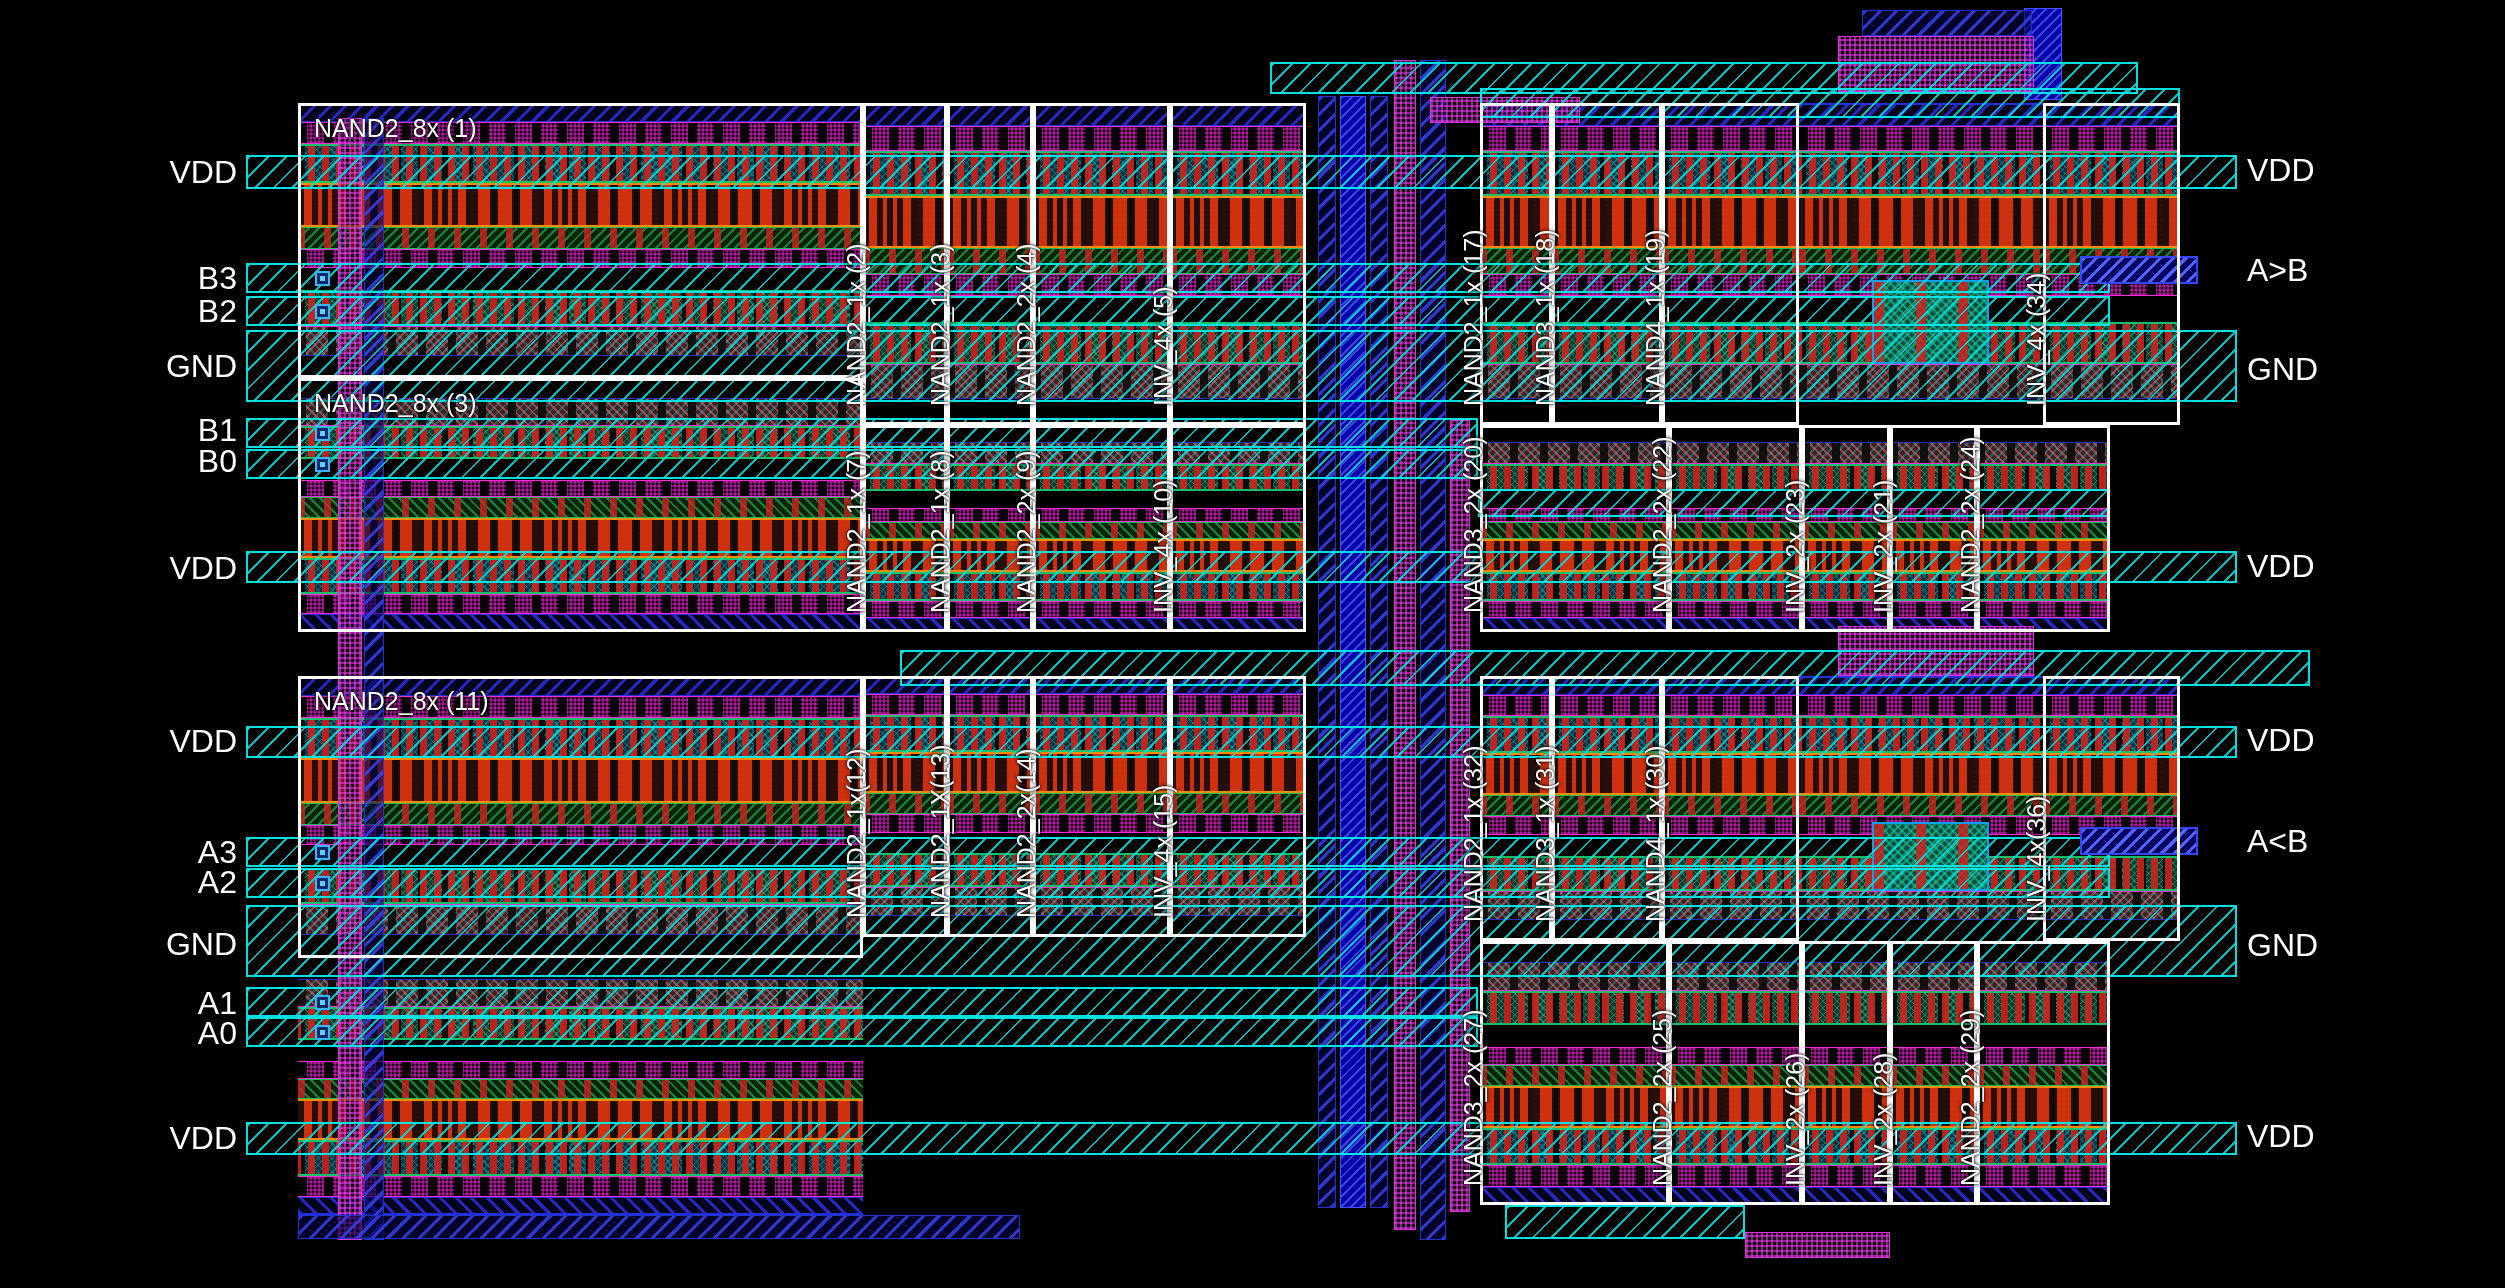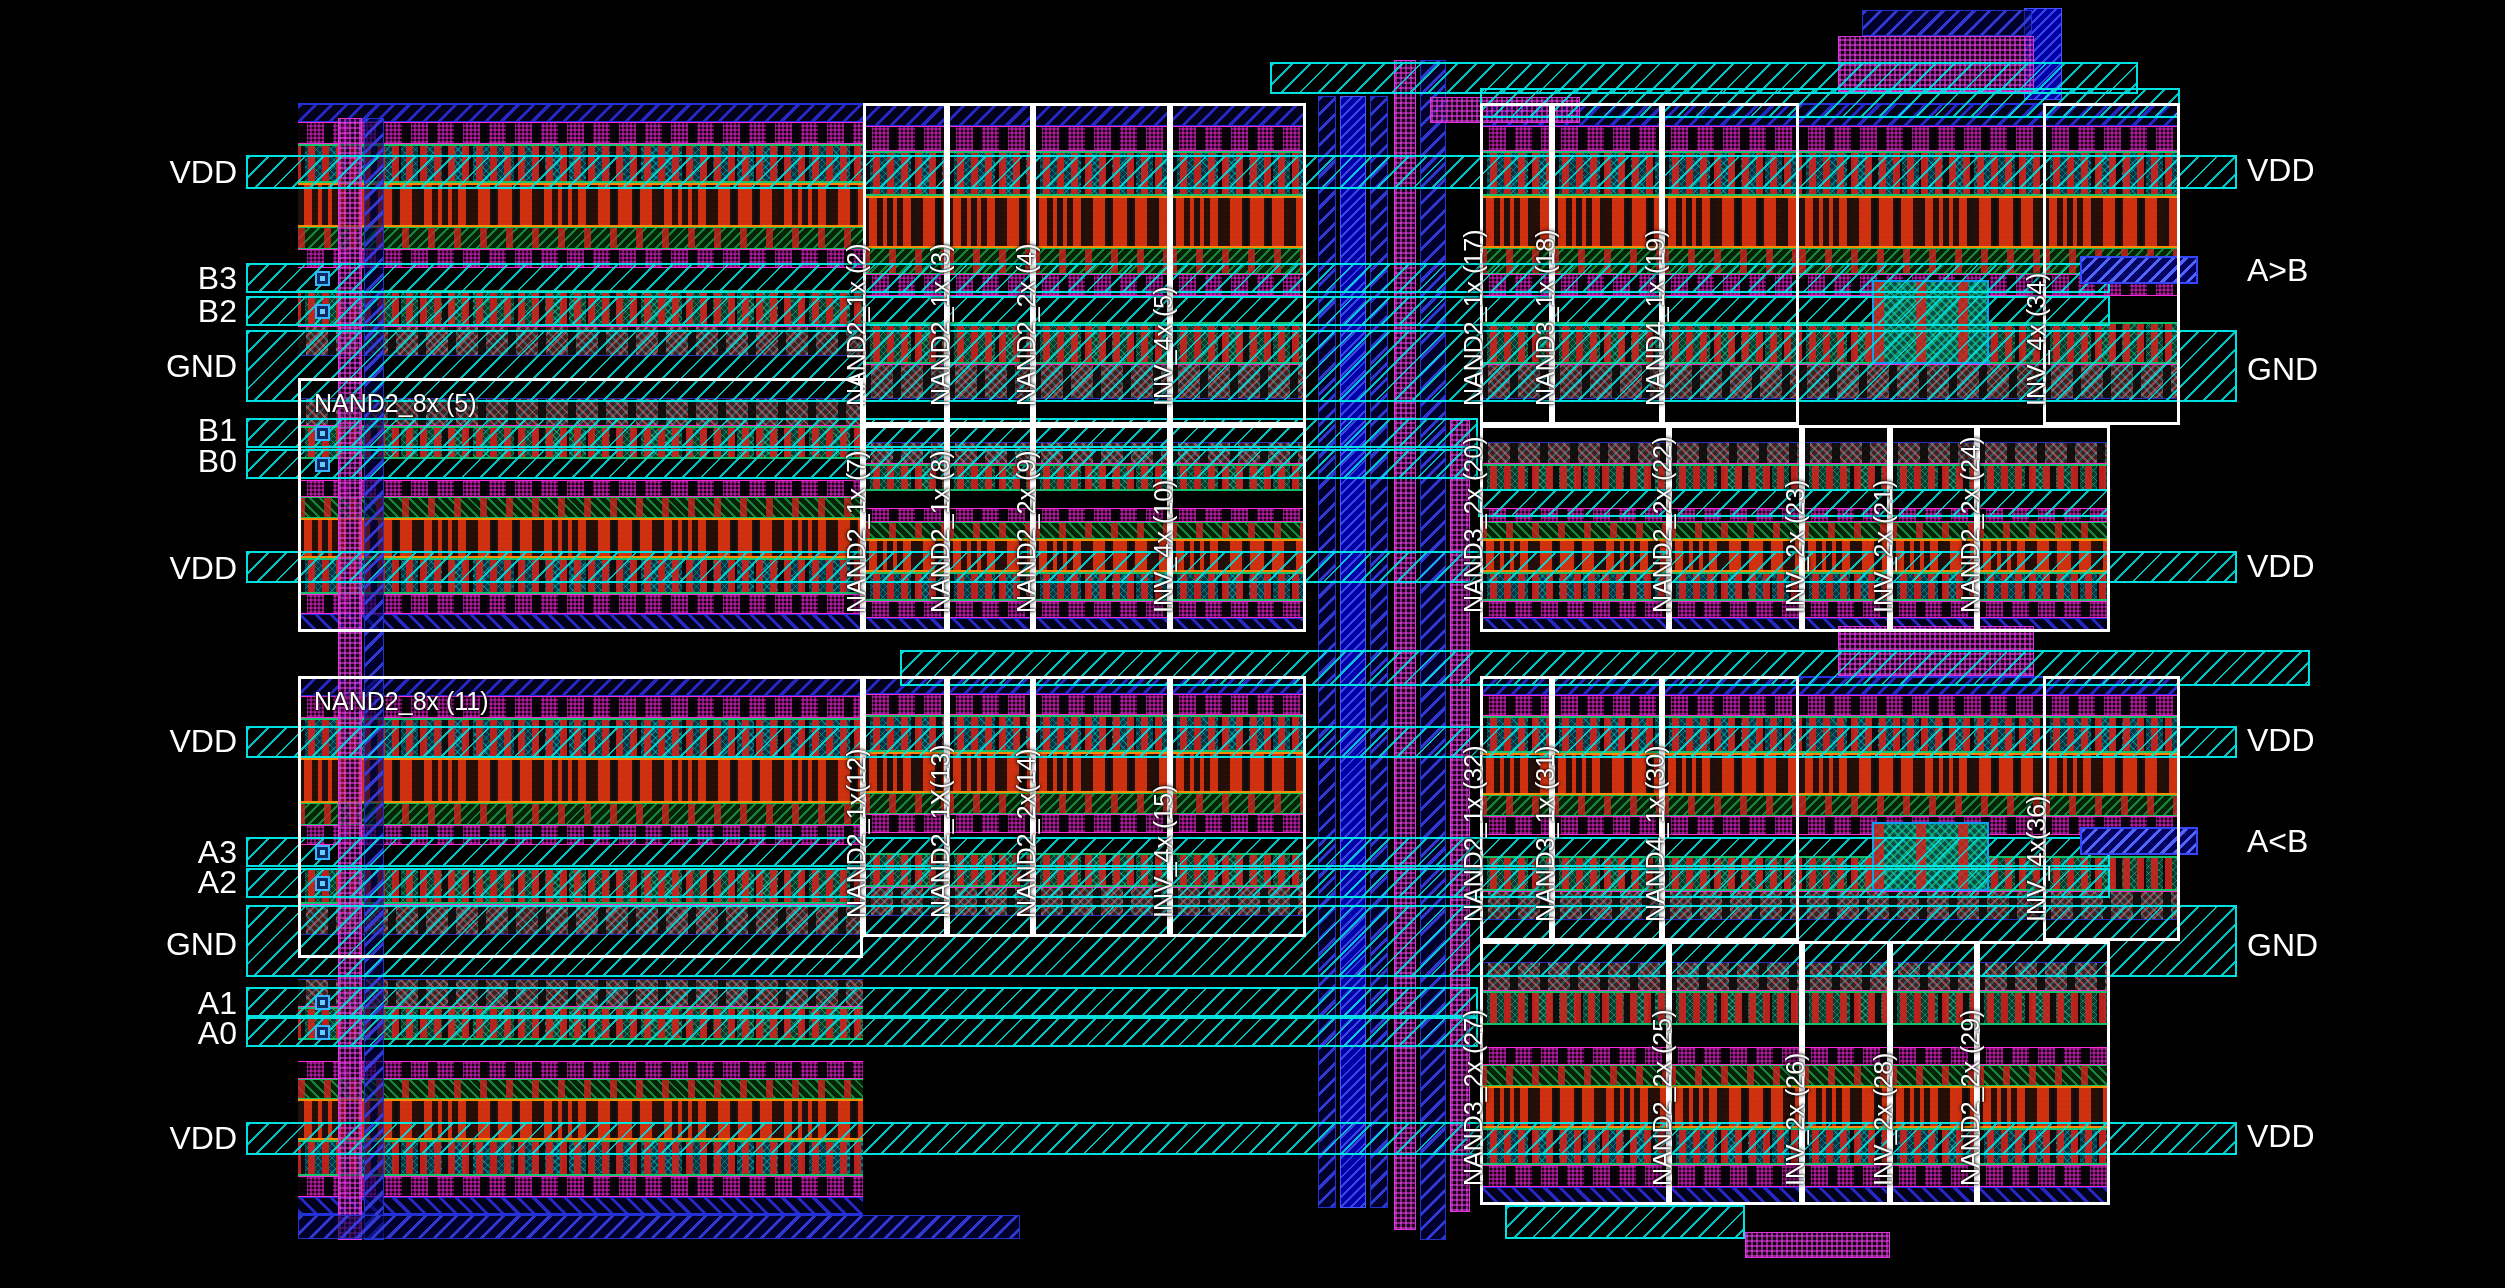--- a/index.html
+++ b/index.html
@@ -557,34 +557,37 @@
     <div class="rail" style="left: 1478px; top: 489px; width: 632px; height: 28px;"></div>
     <div class="rail" style="left: 1505px; top: 1205px; width: 240px; height: 34px;"></div>
     <div class="pinsq" style="left: 315px; top: 271px; width: 15px; height: 15px;"></div>
     <div class="pinsq" style="left: 315px; top: 304px; width: 15px; height: 15px;"></div>
     <div class="pinsq" style="left: 315px; top: 426px; width: 15px; height: 15px;"></div>
     <div class="pinsq" style="left: 315px; top: 457px; width: 15px; height: 15px;"></div>
     <div class="pinsq" style="left: 315px; top: 845px; width: 15px; height: 15px;"></div>
     <div class="pinsq" style="left: 315px; top: 876px; width: 15px; height: 15px;"></div>
     <div class="pinsq" style="left: 315px; top: 995px; width: 15px; height: 15px;"></div>
     <div class="pinsq" style="left: 315px; top: 1025px; width: 15px; height: 15px;"></div>
+    <div class="cell-frame" style="left: 298px; top: 103px; width: 565px; height: 275px;">
+      <span class="hlabel">NAND2_8x (1)</span>
+    </div>
     <div class="cell-frame" style="left: 863px; top: 103px; width: 84px; height: 322px;">
       <span class="vlabel">NAND2_1x (2)</span>
     </div>
     <div class="cell-frame" style="left: 947px; top: 103px; width: 86px; height: 322px;">
       <span class="vlabel">NAND2_1x (3)</span>
     </div>
     <div class="cell-frame" style="left: 1033px; top: 103px; width: 137px; height: 322px;">
       <span class="vlabel">NAND2_2x (4)</span>
     </div>
     <div class="cell-frame" style="left: 1170px; top: 103px; width: 136px; height: 322px;">
       <span class="vlabel">INV_4x (5)</span>
     </div>
     <div class="cell-frame" style="left: 298px; top: 378px; width: 565px; height: 254px;">
-      <span class="hlabel">NAND2_8x (5)</span>
+      <span class="hlabel">NAND2_8x (3)</span>
     </div>
     <div class="cell-frame" style="left: 863px; top: 425px; width: 84px; height: 207px;">
       <span class="vlabel">NAND2_1x (7)</span>
     </div>
     <div class="cell-frame" style="left: 947px; top: 425px; width: 86px; height: 207px;">
       <span class="vlabel">NAND2_1x (8)</span>
     </div>
     <div class="cell-frame" style="left: 1033px; top: 425px; width: 137px; height: 207px;">
       <span class="vlabel">NAND2_2x (9)</span>
     </div>

